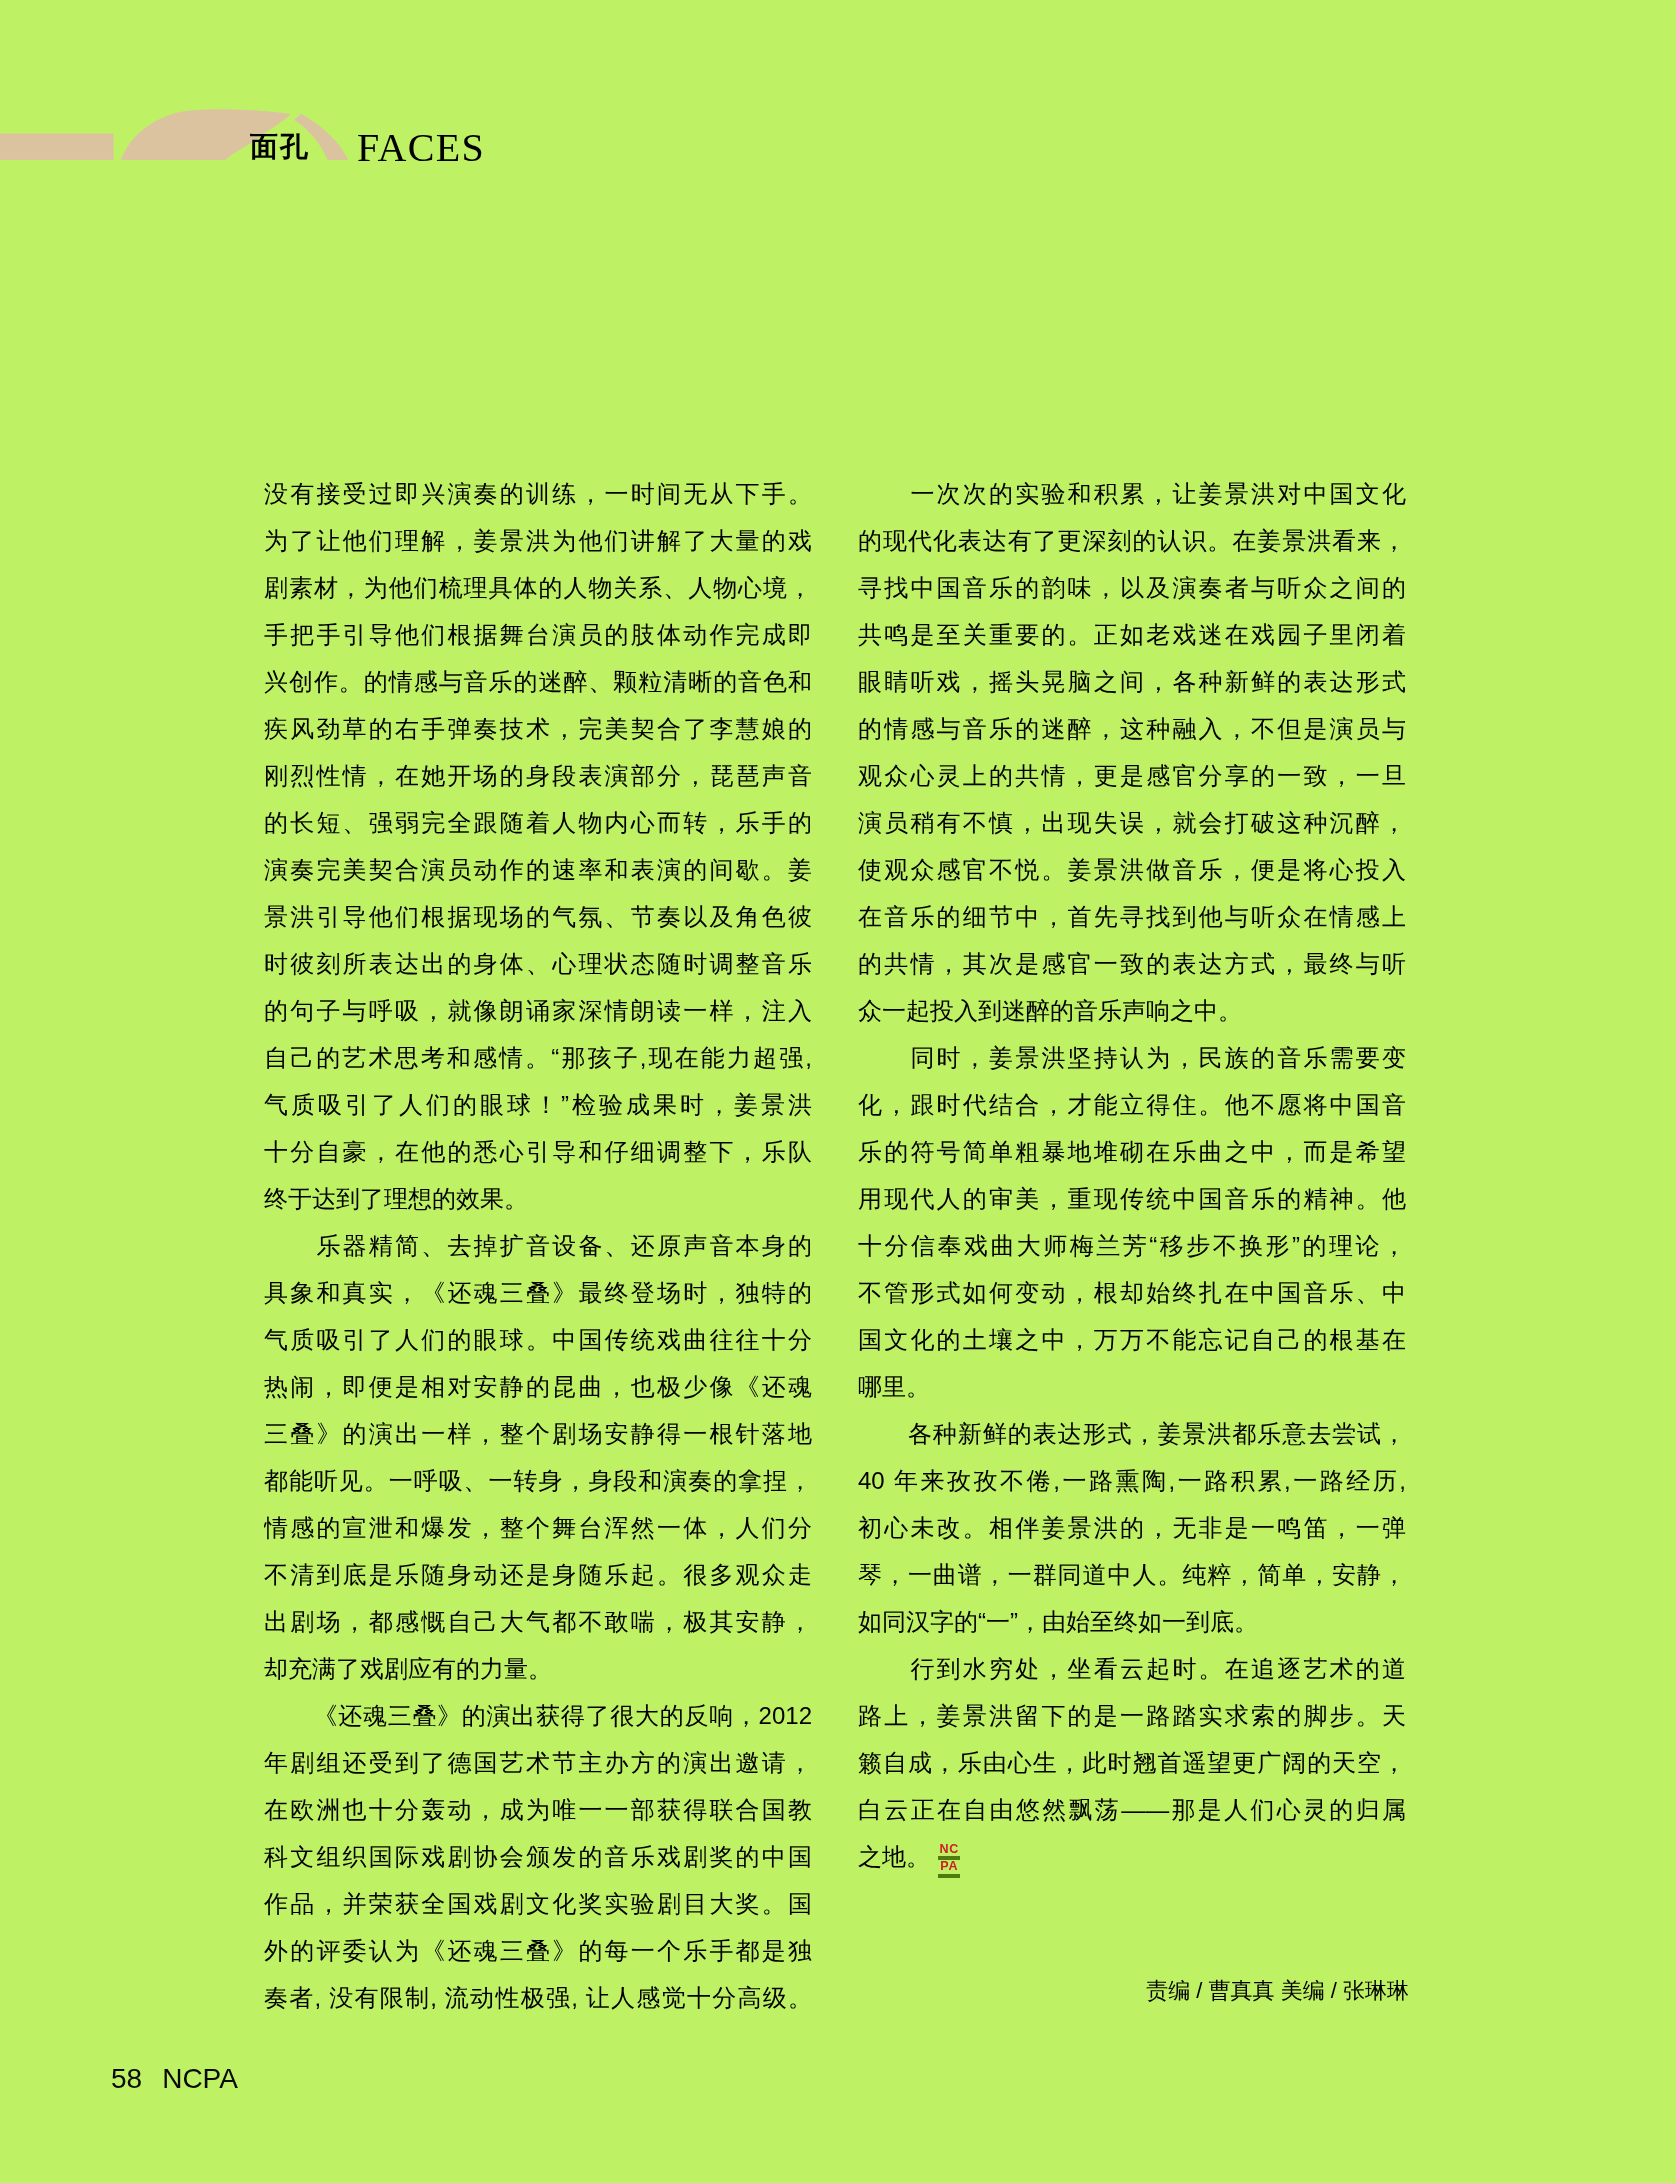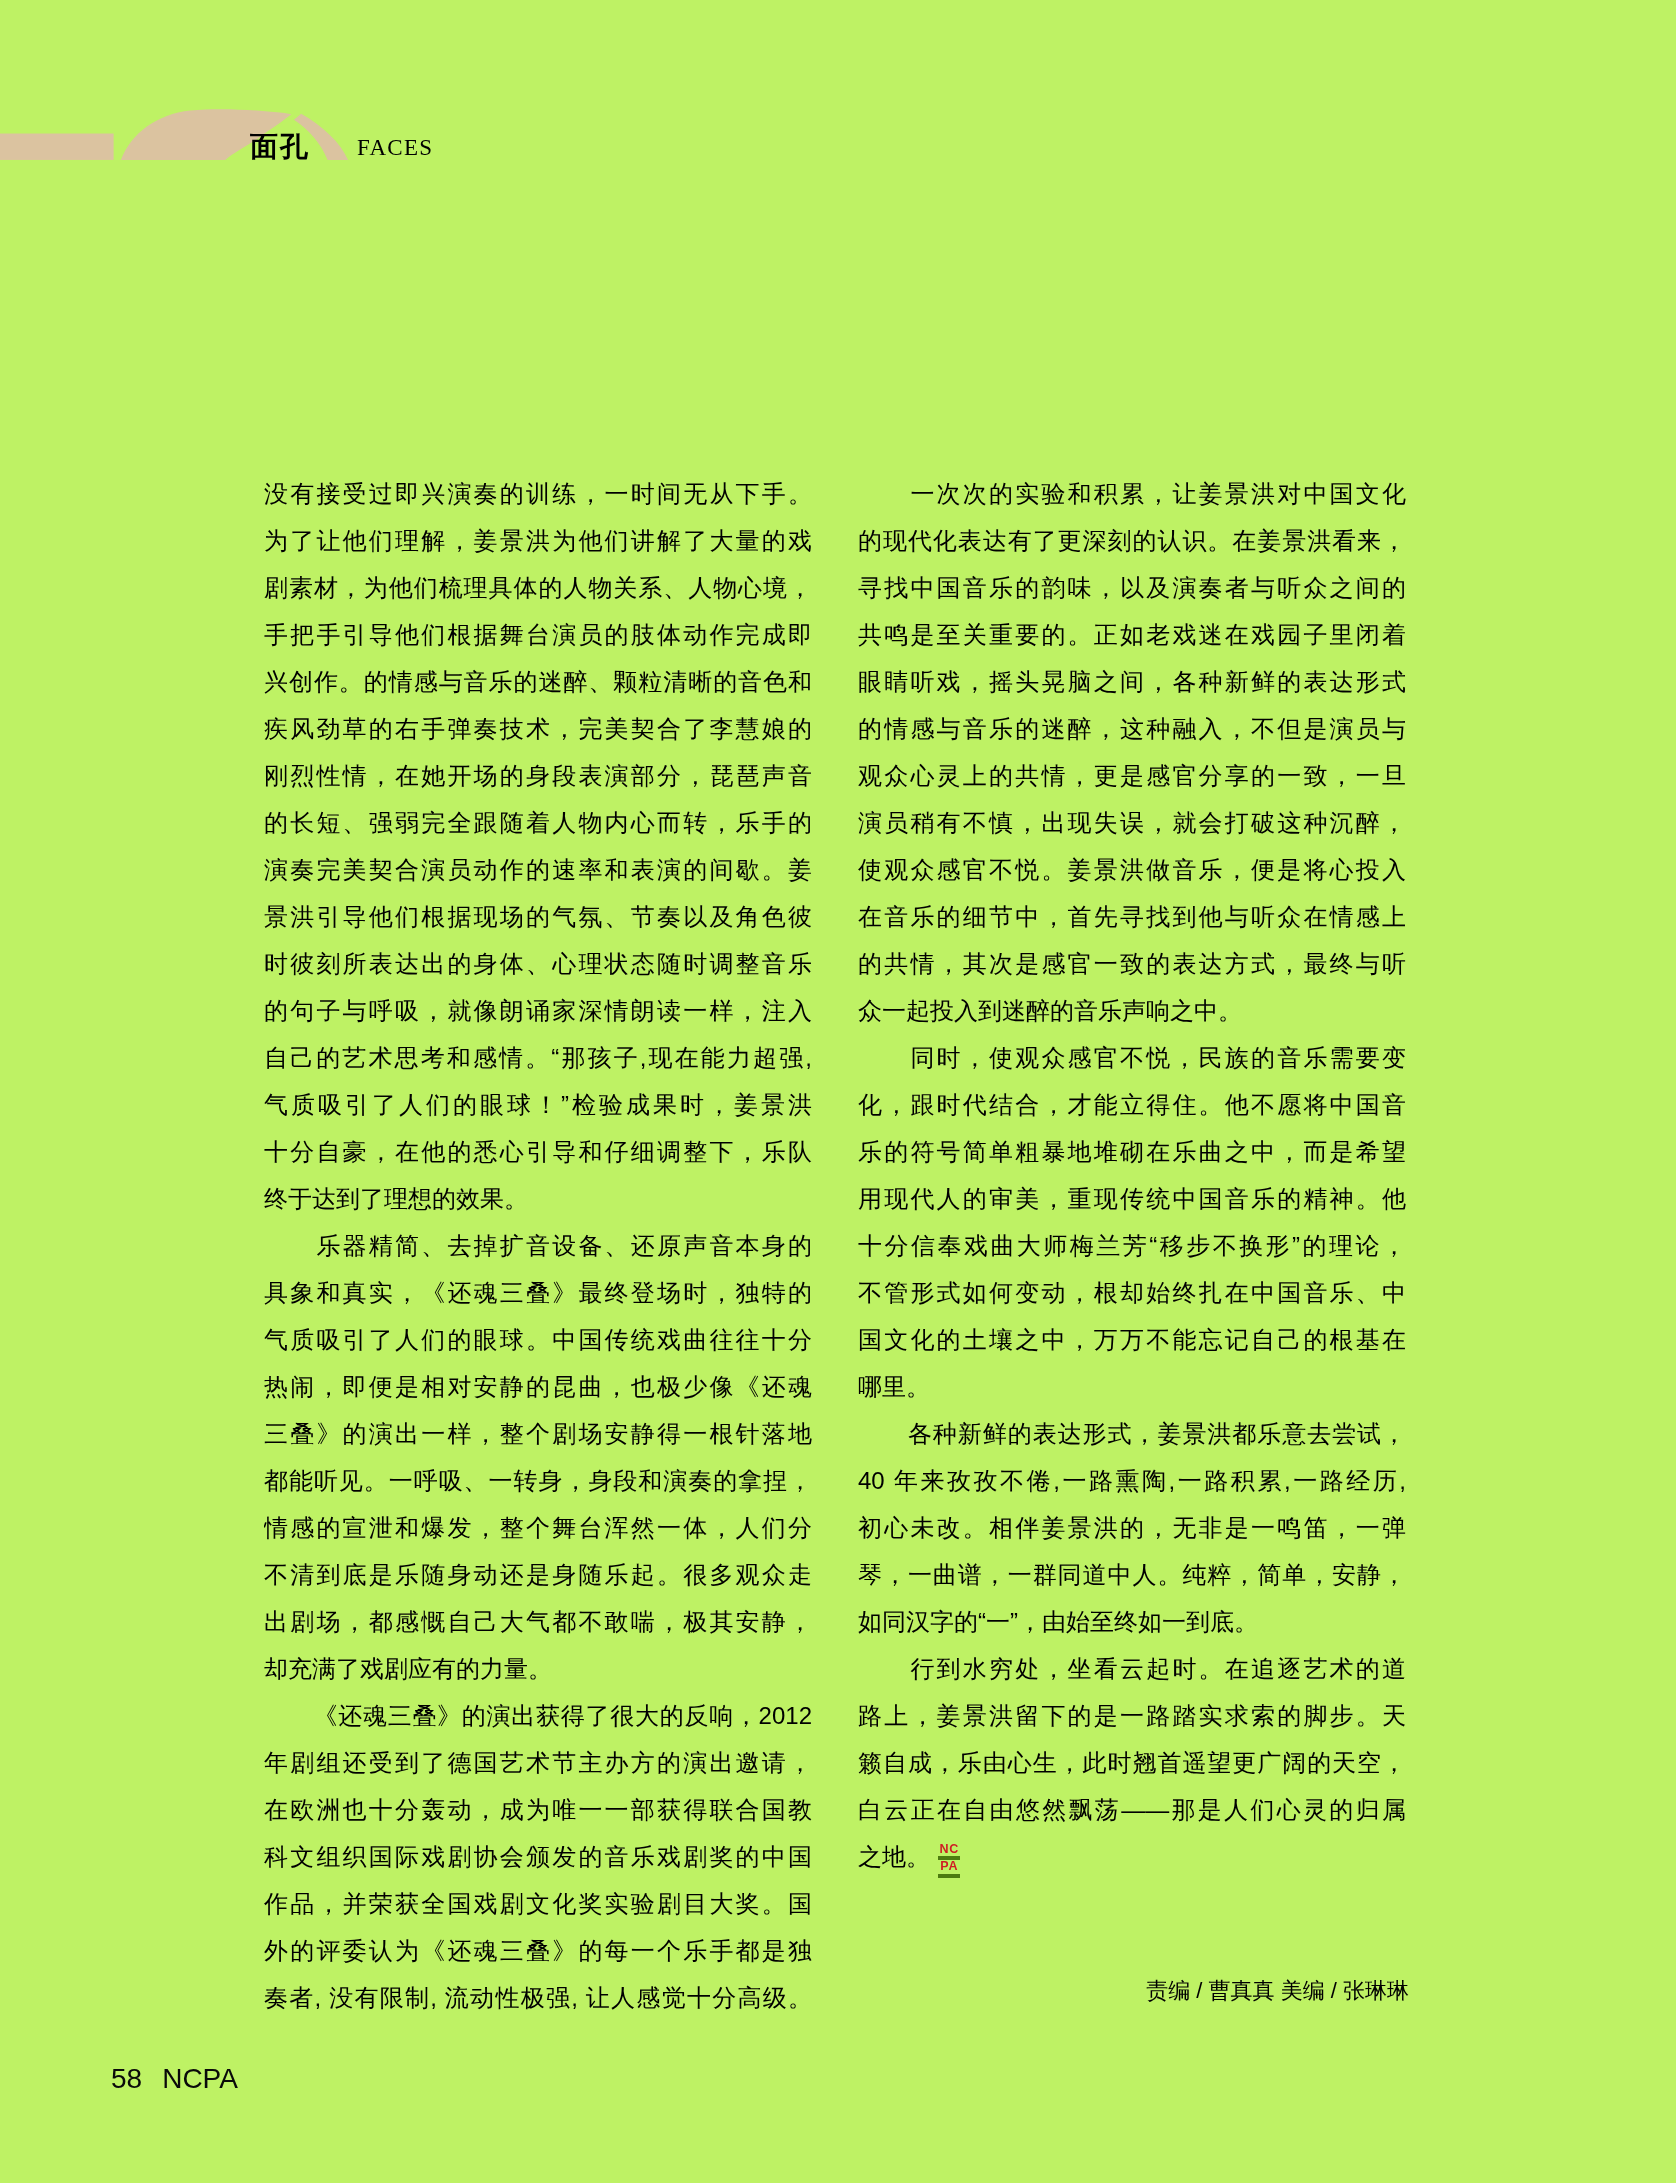--- a/index.html
+++ b/index.html
@@ -2,21 +2,21 @@
 <html style="font-size:10.6px"><head>
 <meta charset="utf-8">
 <style>
   html,body{margin:0;padding:0;background:#ffffff;}
   body{width:1676px;height:2183px;position:relative;font-family:"Liberation Sans",sans-serif;color:#000;}
   .page{position:absolute;left:0;top:0;width:1676px;height:2183px;background:#bef264;overflow:hidden;}
 
   
   .header-svg{position:absolute;left:0;top:99px;width:502px;height:73px;}
   .zh-title{position:absolute;left:250px;top:132px;font-size:28px;line-height:29px;font-weight:bold;letter-spacing:2px;white-space:nowrap;}
-  .en-title{position:absolute;left:357px;top:131px;font-size:23px;line-height:33px;font-family:"Liberation Serif",serif;letter-spacing:1.3px;white-space:nowrap;}
+  .en-title{position:absolute;left:357px;top:131px;font-size:40px;line-height:33px;font-family:"Liberation Serif",serif;letter-spacing:1.3px;white-space:nowrap;}
 
   
   .col{position:absolute;top:470px;width:548px;}
   .col-left{left:264px;}
   .col-right{left:858px;}
   .text-line{height:47px;line-height:47px;font-size:24px;text-align:left;overflow:hidden;}
   .text-line.fill{text-align:justify;text-align-last:justify;}
 
   
   .seal{display:inline-block;vertical-align:-5.3px;margin-left:8px;line-height:0;}
@@ -96,21 +96,21 @@
           <div class="text-line fill">寻找中国音乐的韵味，以及演奏者与听众之间的</div>
           <div class="text-line fill">共鸣是至关重要的。正如老戏迷在戏园子里闭着</div>
           <div class="text-line fill">眼睛听戏，摇头晃脑之间，各种新鲜的表达形式</div>
           <div class="text-line fill">的情感与音乐的迷醉，这种融入，不但是演员与</div>
           <div class="text-line fill">观众心灵上的共情，更是感官分享的一致，一旦</div>
           <div class="text-line fill">演员稍有不慎，出现失误，就会打破这种沉醉，</div>
           <div class="text-line fill">使观众感官不悦。姜景洪做音乐，便是将心投入</div>
           <div class="text-line fill">在音乐的细节中，首先寻找到他与听众在情感上</div>
           <div class="text-line fill">的共情，其次是感官一致的表达方式，最终与听</div>
           <div class="text-line">众一起投入到迷醉的音乐声响之中。</div>
-          <div class="text-line fill">　　同时，使观众感官不悦，民族的音乐需要变</div>
+          <div class="text-line fill">　　同时，姜景洪坚持认为，民族的音乐需要变</div>
           <div class="text-line fill">化，跟时代结合，才能立得住。他不愿将中国音</div>
           <div class="text-line fill">乐的符号简单粗暴地堆砌在乐曲之中，而是希望</div>
           <div class="text-line fill">用现代人的审美，重现传统中国音乐的精神。他</div>
           <div class="text-line fill">十分信奉戏曲大师梅兰芳“移步不换形”的理论，</div>
           <div class="text-line fill">不管形式如何变动，根却始终扎在中国音乐、中</div>
           <div class="text-line fill">国文化的土壤之中，万万不能忘记自己的根基在</div>
           <div class="text-line">哪里。</div>
           <div class="text-line fill">　　各种新鲜的表达形式，姜景洪都乐意去尝试，</div>
           <div class="text-line fill">40 年来孜孜不倦,一路熏陶,一路积累,一路经历,</div>
           <div class="text-line fill">初心未改。相伴姜景洪的，无非是一鸣笛，一弹</div>

